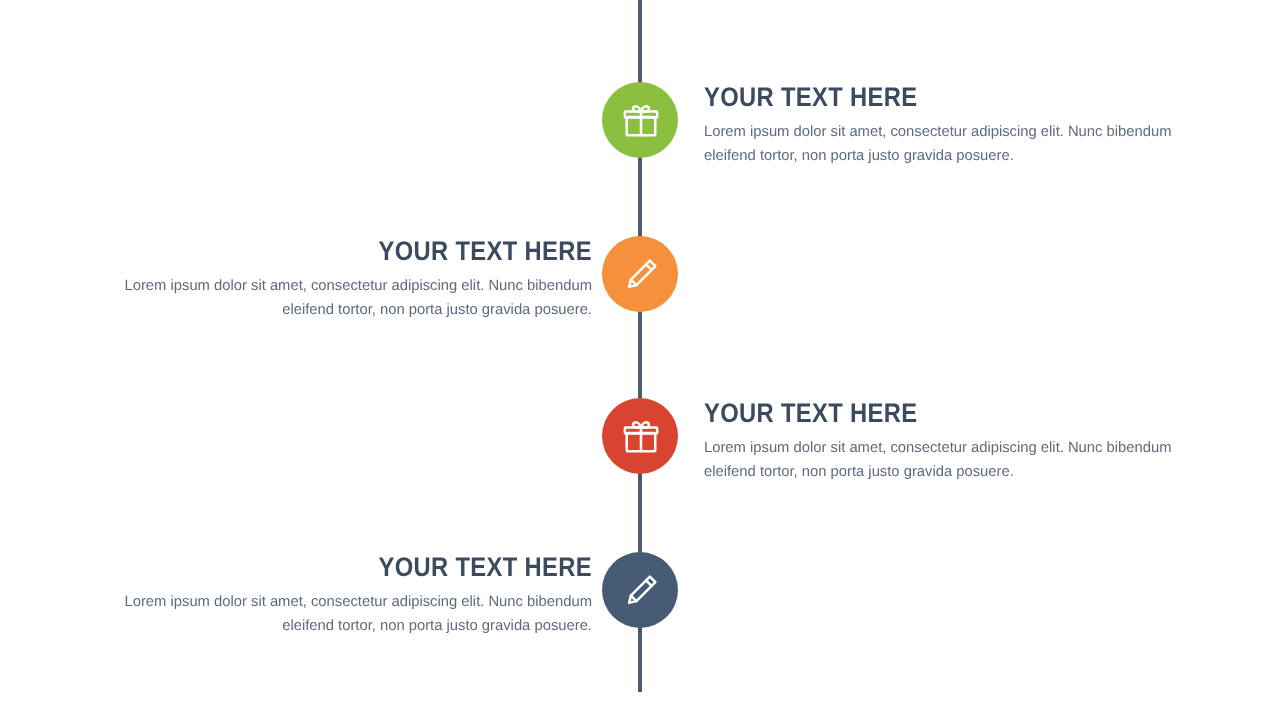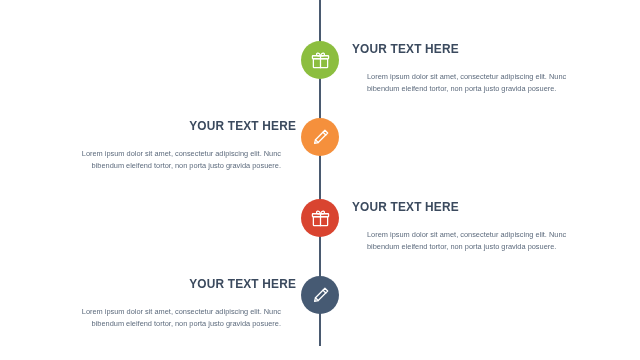--- a/index.html
+++ b/index.html
@@ -73,21 +73,21 @@
     text-transform: uppercase;
     transform: scaleX(0.88);
     transform-origin: left center;
     white-space: nowrap;
   }
   .block.left h2 {
     transform-origin: right center;
   }
 
   .block p {
-    margin: 15px;
+    margin: 0;
     font-size: 7.4px;
     line-height: 1.62;
     color: #5d6b7d;
     font-family: "Liberation Sans", sans-serif;
   }
 
   
   .row1 { top: 41px; }
   .row1-node { top: 41px; }
   .row2 { top: 118px; }

